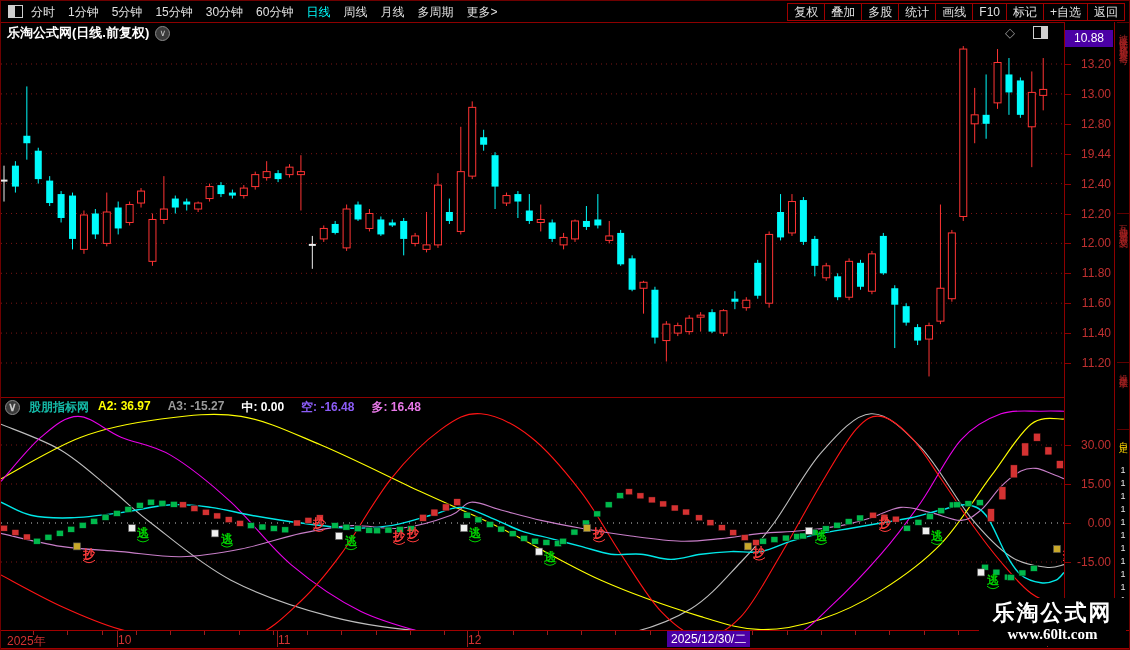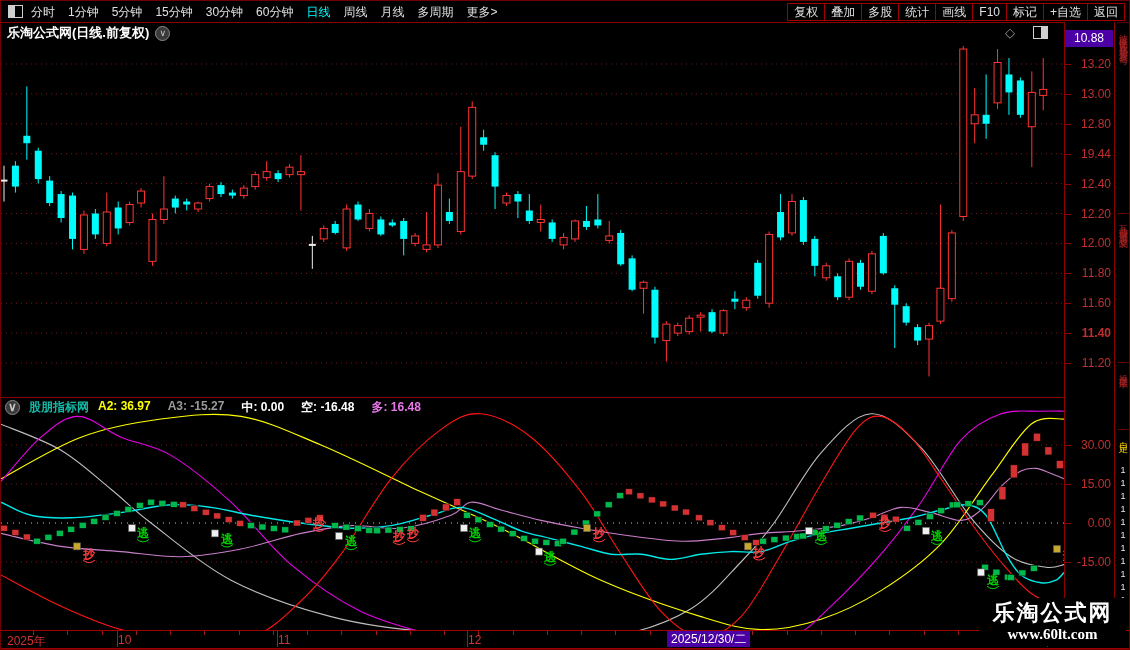--- a/index.html
+++ b/index.html
@@ -300,21 +300,21 @@
     </svg>
 
   <div class="sepline"></div>
   <div class="ind-header">
     <span class="chev-circle">∨</span>
     <span id="indName" style="color: #14b8a6;">股朋指标网</span>
     <span id="indVals" style="display:flex;gap:17px;">
         <span style="color: rgb(255, 255, 0);">A2: 36.97</span>
         <span style="color: rgb(154, 154, 154);">A3: -15.27</span>
         <span style="color: rgb(255, 255, 255);">中: 0.00</span>
-        <span style="color: #ffffff;">空: -16.48</span>
+        <span style="color: #8b5cf6;">空: -16.48</span>
         <span style="color: rgb(232, 120, 232);">多: 16.48</span>
       </span>
   </div>
   <svg id="indChart" width="1063" height="234">
       <line x1="0" y1="48" x2="1063" y2="48" stroke="#7a1616" stroke-width="1" stroke-dasharray="1 4"></line>
       <line x1="0" y1="87" x2="1063" y2="87" stroke="#7a1616" stroke-width="1" stroke-dasharray="1 4"></line>
       <line x1="0" y1="165" x2="1063" y2="165" stroke="#7a1616" stroke-width="1" stroke-dasharray="1 4"></line>
       <line x1="0" y1="126" x2="1063" y2="126" stroke="#c8c8c8" stroke-width="1" stroke-dasharray="1 5"></line>
       <path d="M0,27.200000000000003C10,31.533333333333335,41.66666666666667,42.366666666666674,60,53.2C78.33333333333333,64.03333333333333,95,80.06666666666666,110,92.19999999999999C125,104.33333333333331,130,110.83333333333333,150,126C170,141.16666666666666,200,167.6,230,183.2C260,198.79999999999998,296.6666666666667,210.93333333333337,330,219.60000000000002C363.3333333333333,228.26666666666668,395,231.73333333333332,430,235.2C465,238.66666666666666,508.3333333333333,239.96666666666667,540,240.4C571.6666666666666,240.83333333333334,595,242.56666666666666,620,237.8C645,233.03333333333336,670,223.93333333333334,690,211.8C710,199.66666666666669,726.1666666666666,179.3,740,165C753.8333333333334,150.7,759.6666666666666,144.2,773,126C786.3333333333334,107.8,803.8333333333334,74,820,55.8C836.1666666666666,37.599999999999994,853.3333333333334,17.666666666666664,870,16.799999999999997C886.6666666666666,15.93333333333333,903.3333333333334,33.266666666666666,920,50.599999999999994C936.6666666666666,67.93333333333332,955,102.6,970,120.8C985,139,997.5,151.5666666666667,1010,159.8C1022.5,168.03333333333333,1036.1666666666667,168.89999999999998,1045,170.2C1053.8333333333333,171.5,1060,168.03333333333333,1063,167.6" fill="none" stroke="#bebebe" stroke-width="1.1"></path>
       <path d="M0,81.8C13.333333333333334,74.86666666666666,53.33333333333333,50.16666666666667,80,40.2C106.66666666666667,30.233333333333334,133.33333333333334,25.46666666666667,160,22C186.66666666666666,18.53333333333333,213.33333333333334,15.06666666666666,240,19.39999999999999C266.6666666666667,23.733333333333324,290,35.43333333333333,320,48C350,60.56666666666667,390,80.93333333333334,420,94.8C450,108.66666666666666,470,116.46666666666665,500,131.2C530,145.9333333333333,566.6666666666666,168.46666666666664,600,183.2C633.3333333333334,197.93333333333334,673.3333333333334,211.36666666666667,700,219.60000000000002C726.6666666666666,227.83333333333337,740,232.16666666666669,760,232.60000000000002C780,233.03333333333336,800,228.7,820,222.2C840,215.7,860,206.16666666666669,880,193.60000000000002C900,181.03333333333336,921.6666666666666,165.86666666666667,940,146.8C958.3333333333334,127.73333333333333,975,99.13333333333333,990,79.19999999999999C1005,59.26666666666665,1017.8333333333334,36.733333333333334,1030,27.200000000000003C1042.1666666666667,17.66666666666667,1057.5,22.866666666666667,1063,22" fill="none" stroke="#ffff00" stroke-width="1.1"></path>
@@ -482,21 +482,21 @@
       <div class="axis-label" style="top: 154.6px; left: 2px;">12.40</div>
       <div class="axis-tick" style="top: 161.6px; left: 0px;"></div>
       <div class="axis-label" style="top: 184.5px; left: 2px;">12.20</div>
       <div class="axis-tick" style="top: 191.5px; left: 0px;"></div>
       <div class="axis-label" style="top: 214.4px; left: 2px;">12.00</div>
       <div class="axis-tick" style="top: 221.4px; left: 0px;"></div>
       <div class="axis-label" style="top: 244.3px; left: 2px;">11.80</div>
       <div class="axis-tick" style="top: 251.3px; left: 0px;"></div>
       <div class="axis-label" style="top: 274.2px; left: 2px;">11.60</div>
       <div class="axis-tick" style="top: 281.2px; left: 0px;"></div>
-      <div class="axis-label" style="top: 304.1px; left: 2px; font-weight: bold;">11.40</div>
+      <div class="axis-label" style="top: 304.1px; left: 2px;">11.40</div>
       <div class="axis-tick" style="top: 311.1px; left: 0px;"></div>
       <div class="axis-label" style="top: 334px; left: 2px;">11.20</div>
       <div class="axis-tick" style="top: 341px; left: 0px;"></div>
       <div class="axis-label" style="top: 416px; left: 2px;">30.00</div>
       <div class="axis-tick" style="top: 423px; left: 0px;"></div>
       <div class="axis-label" style="top: 455px; left: 2px;">15.00</div>
       <div class="axis-tick" style="top: 462px; left: 0px;"></div>
       <div class="axis-label" style="top: 494px; left: 2px;">0.00</div>
       <div class="axis-tick" style="top: 501px; left: 0px;"></div>
       <div class="axis-label" style="top: 533px; left: 2px;">-15.00</div>

